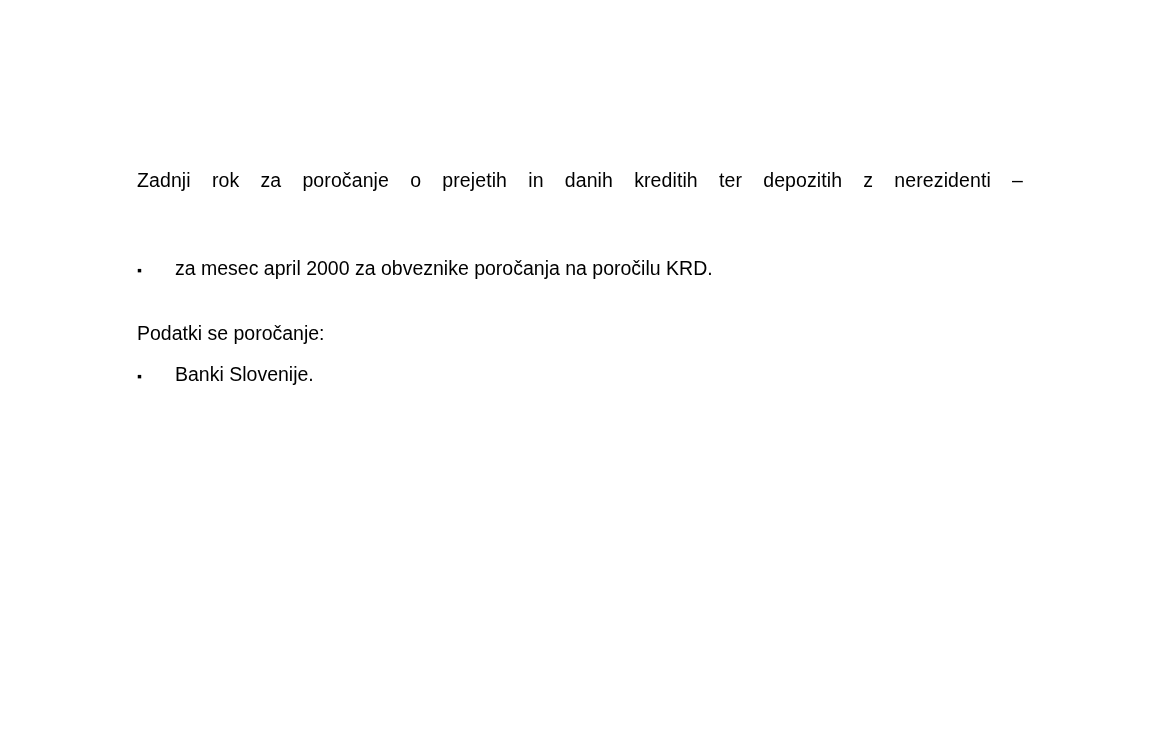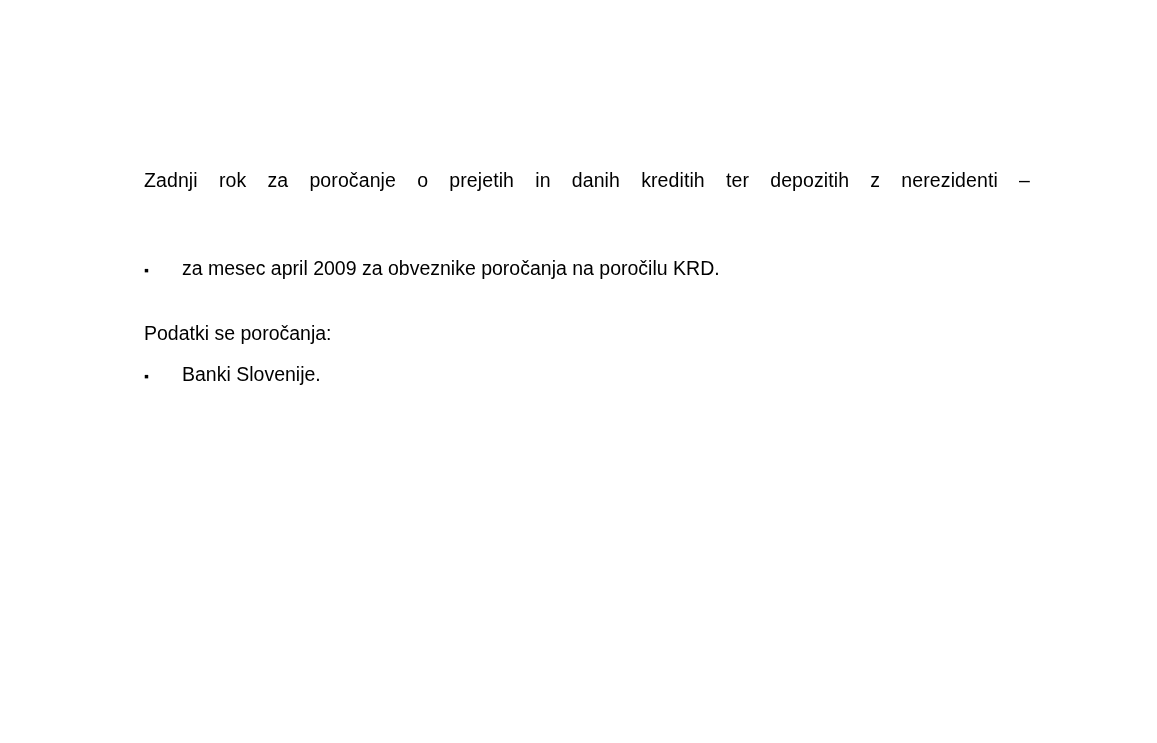--- a/index.html
+++ b/index.html
@@ -17,21 +17,21 @@
 
   .page {
     position: relative;
     width: 1157px;
     height: 743px;
     background: #ffffff;
   }
 
   .content {
     position: absolute;
-    left: 144px;
+    left: 137px;
     top: 160px;
     width: 886px;
   }
 
   .para-justified {
     font-size: 19.5px;
     line-height: 41px;
     text-align: justify;
     text-justify: inter-word;
     margin: 0;
@@ -86,26 +86,26 @@
   <div class="content">
 
     <p class="para-justified">
       <span class="line1">Zadnji rok za poročanje o prejetih in danih kreditih ter depozitih z nerezidenti –</span>
     </p>
 
     <div class="spacer-xs"></div>
 
     <div class="bullet-row">
       <span class="bullet-mark">▪</span>
-      <span class="bullet-text">za mesec april 2009 za obveznike poročanja na poročilu KRD.</span>
+      <span class="bullet-text">za mesec april 2000 za obveznike poročanja na poročilu KRD.</span>
     </div>
 
     <div class="spacer-sm"></div>
 
-    <p class="plain-line">Podatki se poročanja:</p>
+    <p class="plain-line">Podatki se poročanje:</p>
 
     <div class="bullet-row">
       <span class="bullet-mark">▪</span>
       <span class="bullet-text">Banki Slovenije.</span>
     </div>
 
   </div>
 </div>
 
 </body></html>

